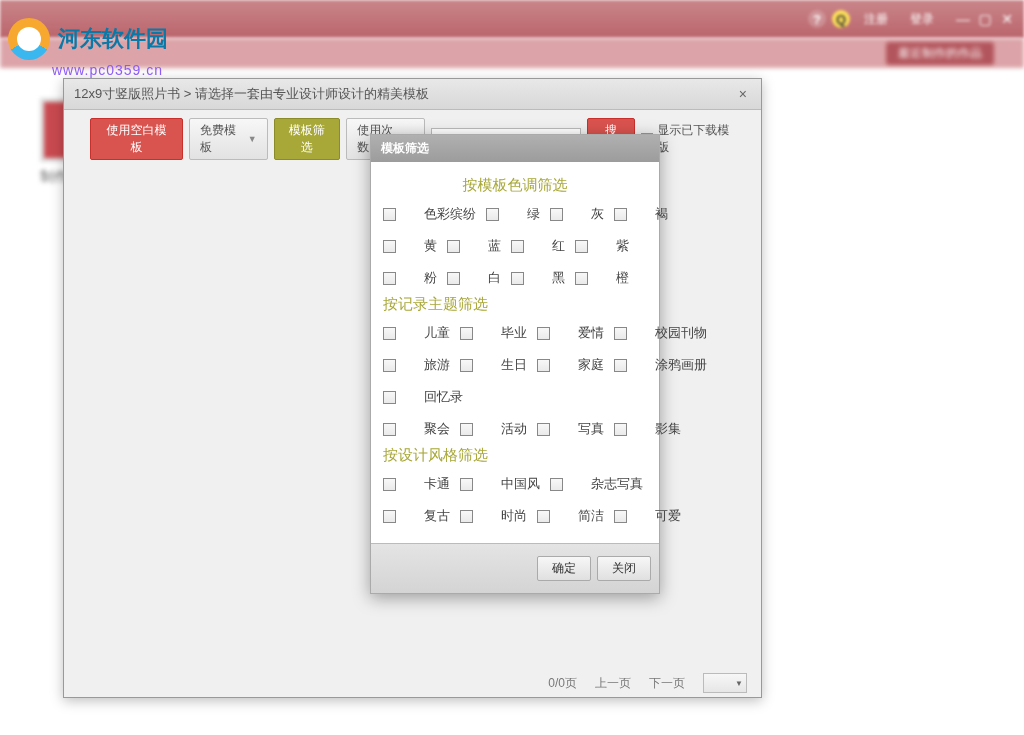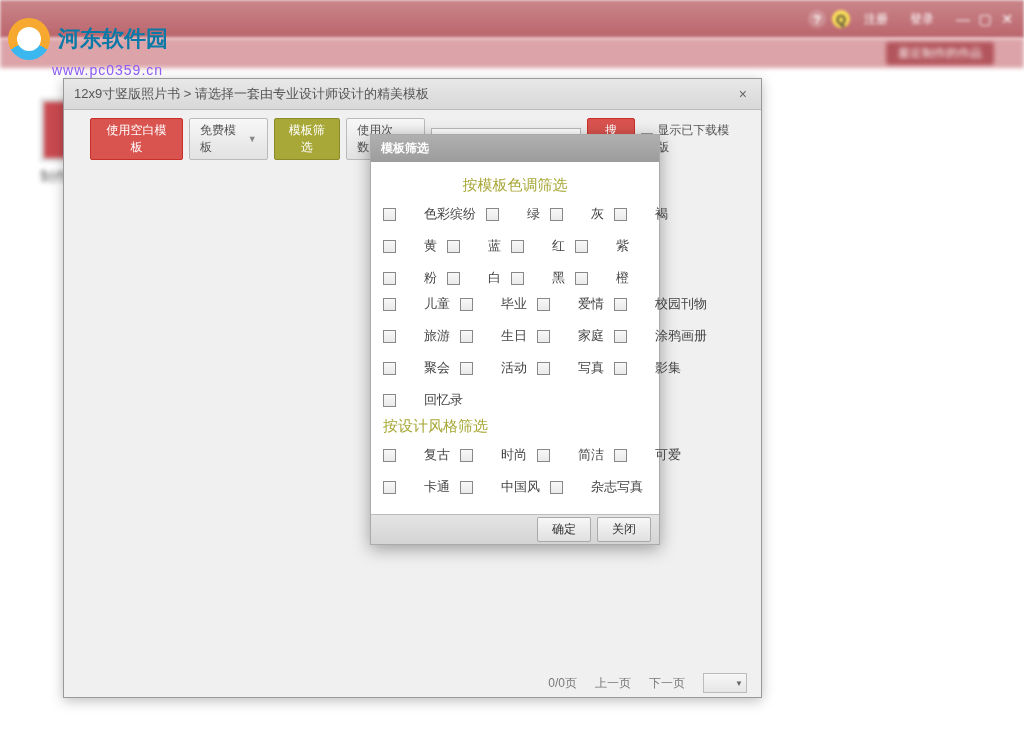--- a/index.html
+++ b/index.html
@@ -38,21 +38,21 @@
 .pager .page-select .tri { font-size: 8px; color: #666; }
 
 
 .filter-dialog { position: absolute; left: 370px; top: 134px; width: 290px; background: #fff; border: 1px solid #aaa; box-shadow: 0 4px 16px rgba(0,0,0,0.35); }
 .filter-title { background: linear-gradient(#b0b0b0, #9c9c9c); color: #fff; font-size: 12px; font-weight: bold; padding: 5px 10px; }
 .filter-body { padding: 14px 12px 10px; }
 .section-title { color: #a8a838; font-size: 15px; font-weight: normal; margin: 8px 0 10px; }
 .section-title:first-child { margin-top: 0; text-align: center; }
 .check-item { display: flex; align-items: center; font-size: 13px; color: #444; margin-right: 10px; white-space: nowrap; margin-bottom: 10px; }
 .check-item .box { width: 13px; height: 13px; border: 1px solid #888; background: linear-gradient(#f8f8f8,#eaeaea); margin-right: 5px; flex-shrink: 0; }
-.filter-footer { background: linear-gradient(#e4e4e4,#d4d4d4); border-top: 1px solid #bbb; padding: 2px 8px; display: flex; justify-content: flex-end; gap: 6px; }
+.filter-footer { background: linear-gradient(#e4e4e4,#d4d4d4); border-top: 1px solid #bbb; padding: 12px 8px; display: flex; justify-content: flex-end; gap: 6px; }
 .filter-footer button { background: linear-gradient(#f7f7f7,#e0e0e0); border: 1px solid #aaa; padding: 3px 14px; font-size: 12px; color: #333; border-radius: 2px; cursor: pointer; }
 
 
 .watermark { position: absolute; left: 0; top: 12px; z-index: 99; pointer-events: none; }
 .wm-logo { display: flex; align-items: center; gap: 6px; padding: 6px 8px; }
 .wm-circle { width: 42px; height: 42px; border-radius: 50%; background: conic-gradient(#f7a82e 0 120deg, #3bb7f0 120deg 240deg, #f7a82e 240deg 360deg); display: flex; align-items: center; justify-content: center; position: relative; }
 .wm-circle::after { content: ""; width: 24px; height: 24px; background: #fff; border-radius: 50%; }
 .wm-text1 { font-size: 22px; font-weight: bold; color: #0a79a8; margin-left: 2px; }
 .wm-text2 { font-size: 14px; color: #8b5cf6; letter-spacing: 1px; margin-left: 52px; margin-top: -4px; }
 
@@ -182,20 +182,21 @@
             <span class="box"></span>
             <span>黑</span>
           </span>
           <span class="check-item">
             <span class="box"></span>
             <span>橙</span>
           </span>
         </div>
     </div>
 
+    <div class="section-title">按记录主题筛选</div>
     <div class="row-wrap">
       <div class="line">
           <span class="check-item">
             <span class="box"></span>
             <span>儿童</span>
           </span>
           <span class="check-item">
             <span class="box"></span>
             <span>毕业</span>
           </span>
@@ -222,75 +223,75 @@
             <span>家庭</span>
           </span>
           <span class="check-item">
             <span class="box"></span>
             <span>涂鸦画册</span>
           </span>
         </div>
       <div class="line">
           <span class="check-item">
             <span class="box"></span>
+            <span>回忆录</span>
+          </span>
+        </div>
+      <div class="line">
+          <span class="check-item">
+            <span class="box"></span>
             <span>聚会</span>
           </span>
           <span class="check-item">
             <span class="box"></span>
             <span>活动</span>
           </span>
           <span class="check-item">
             <span class="box"></span>
             <span>写真</span>
           </span>
           <span class="check-item">
             <span class="box"></span>
             <span>影集</span>
-          </span>
-        </div>
-      <div class="line">
-          <span class="check-item">
-            <span class="box"></span>
-            <span>回忆录</span>
           </span>
         </div>
     </div>
 
     <div class="section-title">按设计风格筛选</div>
     <div class="row-wrap">
       <div class="line">
           <span class="check-item">
             <span class="box"></span>
+            <span>卡通</span>
+          </span>
+          <span class="check-item">
+            <span class="box"></span>
+            <span>中国风</span>
+          </span>
+          <span class="check-item">
+            <span class="box"></span>
+            <span>杂志写真</span>
+          </span>
+        </div>
+      <div class="line">
+          <span class="check-item">
+            <span class="box"></span>
             <span>复古</span>
           </span>
           <span class="check-item">
             <span class="box"></span>
             <span>时尚</span>
           </span>
           <span class="check-item">
             <span class="box"></span>
             <span>简洁</span>
           </span>
           <span class="check-item">
             <span class="box"></span>
             <span>可爱</span>
-          </span>
-        </div>
-      <div class="line">
-          <span class="check-item">
-            <span class="box"></span>
-            <span>卡通</span>
-          </span>
-          <span class="check-item">
-            <span class="box"></span>
-            <span>中国风</span>
-          </span>
-          <span class="check-item">
-            <span class="box"></span>
-            <span>杂志写真</span>
           </span>
         </div>
     </div>
 
   </div>
   <div class="filter-footer">
     <button>确定</button>
     <button>关闭</button>
   </div>
 </div>

